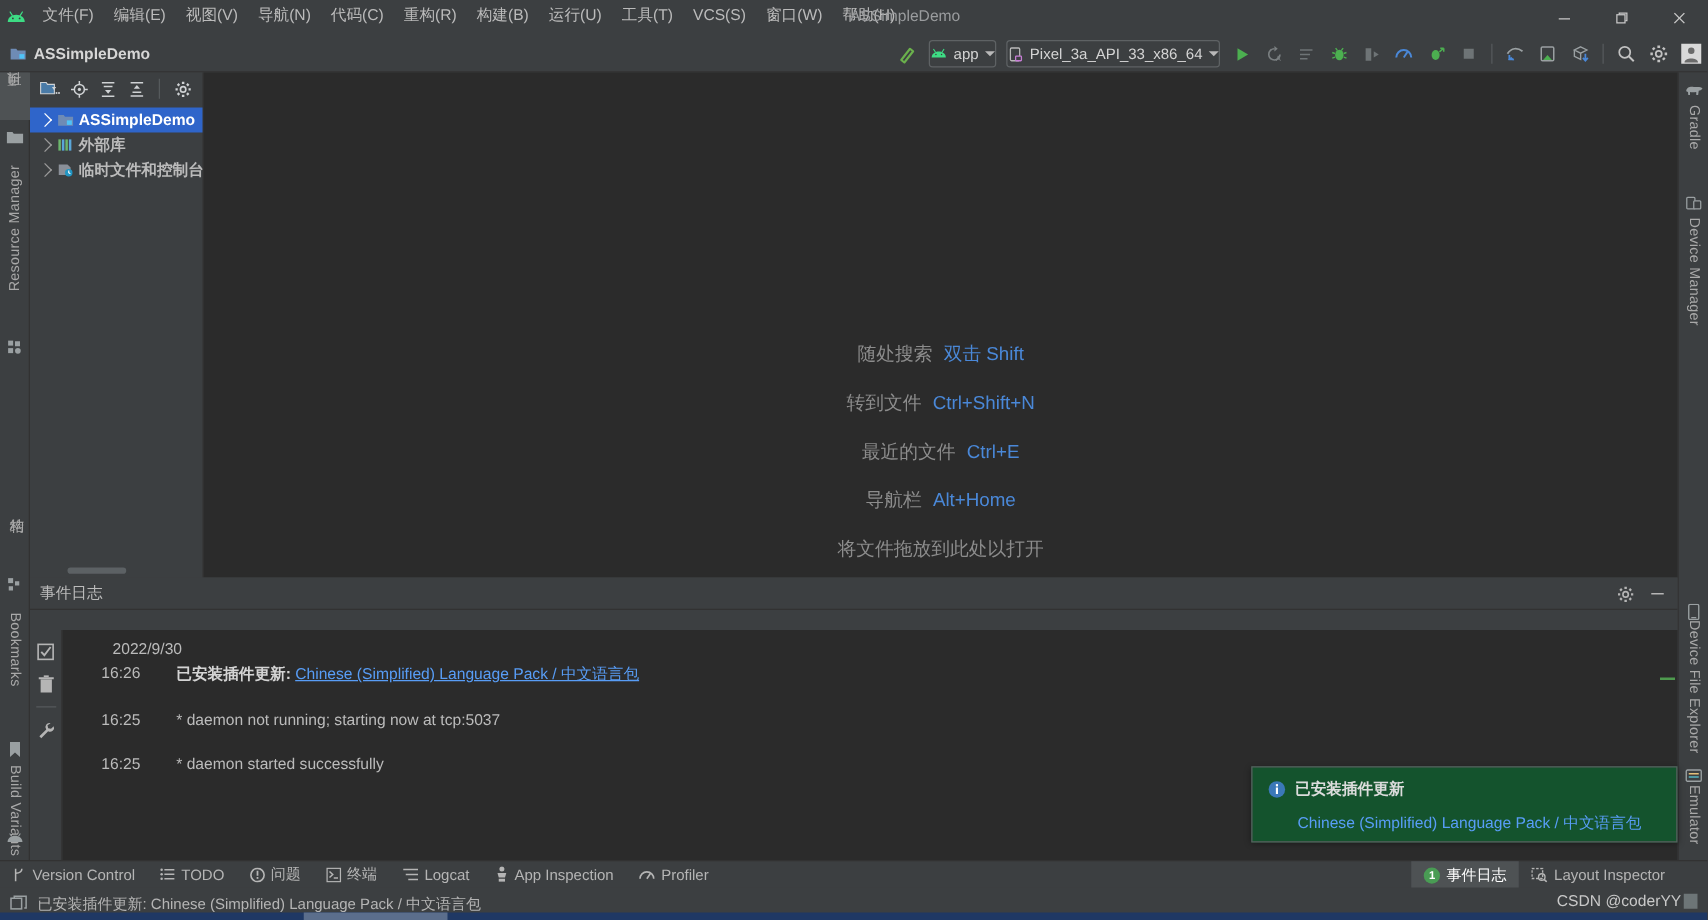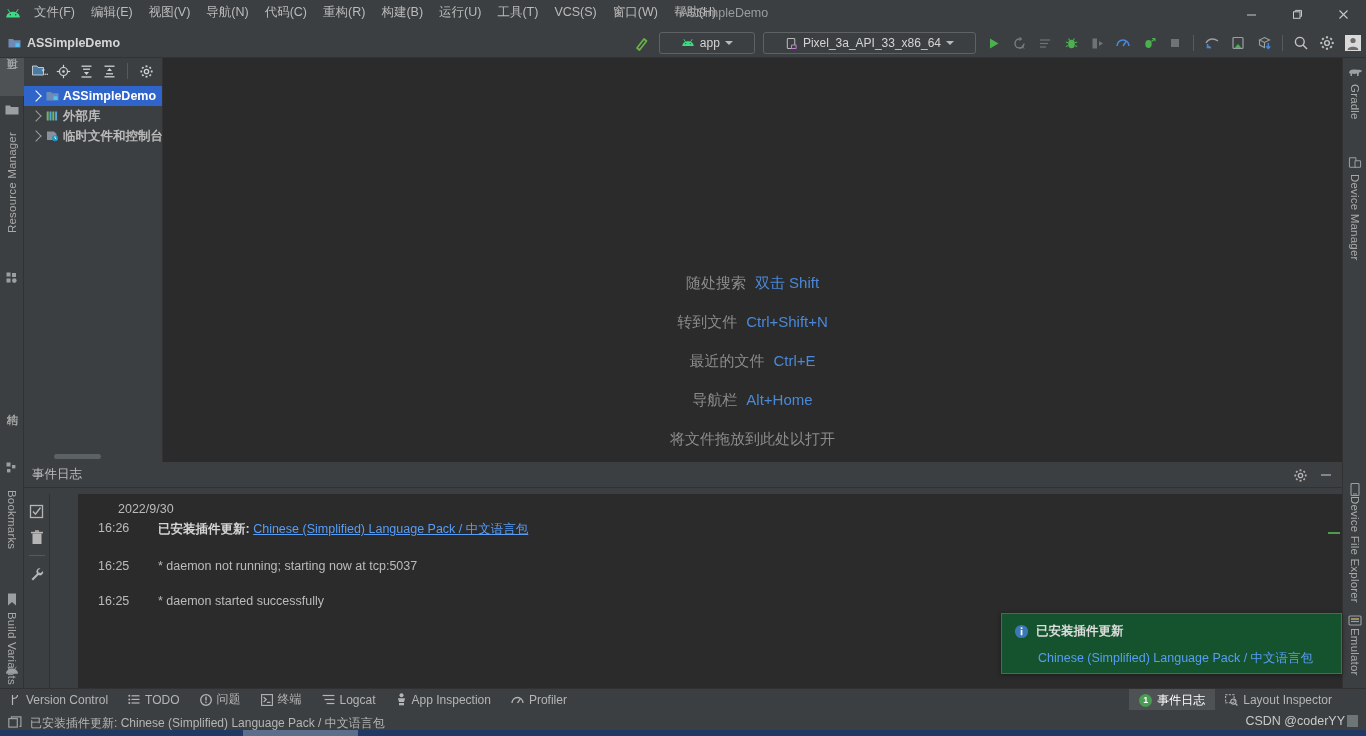--- a/index.html
+++ b/index.html
@@ -45,21 +45,21 @@
     font-size: 12.5px; color: #d6d6d6; font-weight: bold;
   }
   .tb-right { position: absolute; right: 0; top: 0; height: 30px; display: flex; align-items: center; }
   .tb-icon {
     width: 24px; height: 24px; display: flex; align-items: center; justify-content: center;
     margin: 0 1px;
   }
   .tb-sep { width: 1px; height: 16px; background: #555a5c; margin: 0 5px; }
   .combo {
     height: 22px; border: 1px solid #5e6264; border-radius: 3px;
-    display: flex; align-items: center; gap: 5px; padding: 0 21px;
+    display: flex; align-items: center; gap: 5px; padding: 0 0;
     font-size: 12px; color: #d4d4d4; margin: 0 4px;
   }
   .caret { width: 0; height: 0; border-left: 4px solid transparent; border-right: 4px solid transparent; border-top: 4px solid #b9b9b9; }
 
   
   .leftbar {
     position: absolute; left: 0; top: 58px; width: 24px; height: 630px;
     background: #3c3f41; border-right: 1px solid #323232;
   }
   .vtab {
@@ -118,27 +118,27 @@
   .evtpanel {
     position: absolute; left: 24px; top: 462px; width: 1318px; height: 226px;
     background: #3c3f41;
   }
   .evt-header {
     height: 26px; display: flex; align-items: center; padding-left: 8px;
     font-size: 12.5px; color: #bbbbbb; border-bottom: 1px solid #323232;
   }
   .evt-header-right { position: absolute; right: 6px; top: 0; height: 26px; display: flex; align-items: center; gap: 6px; }
   .evt-hdr-btn { width: 20px; height: 20px; display: flex; align-items: center; justify-content: center; }
-  .evt-body { position: absolute; top: 32px; left: 0; width: 1318px; height: 199px; display: flex; gap: 28px; }
+  .evt-body { position: absolute; top: 42px; left: 0; width: 1318px; height: 199px; display: flex; }
   .evt-side { width: 26px; background: #3c3f41; border-right: 1px solid #323232; padding-top: 6px; display: flex; flex-direction: column; align-items: center; gap: 4px; }
   .evt-side-btn { width: 22px; height: 22px; display: flex; align-items: center; justify-content: center; }
   .evt-side-sep { width: 16px; height: 1px; background: #555a5c; margin: 3px 0; }
   .evt-list { flex: 1; background: #2b2b2b; padding: 8px 0 0 0; position: relative; overflow: hidden; }
   .evt-date { padding-left: 40px; font-size: 12.5px; color: #bbbbbb; margin-bottom: 5px; }
-  .evt-entry { display: flex; font-size: 12.5px; padding-left: 20px; margin-bottom: 21px; }
+  .evt-entry { display: flex; font-size: 12.5px; padding-left: 31px; margin-bottom: 21px; }
   .evt-time { width: 60px; color: #bbbbbb; }
   .evt-msg { color: #bbbbbb; }
   .evt-msg b { font-weight: bold; color: #d4d4d4; }
   .evt-link { color: #589df6; text-decoration: underline; }
   .evt-scroll-mark { position: absolute; right: 2px; top: 38px; width: 12px; height: 2px; background: #4e9a4e; }
 
   
   .balloon {
     position: absolute; left: 1001px; top: 613px; width: 341px; height: 61px;
     background: #14532d; border: 1px solid #5a5f61;

